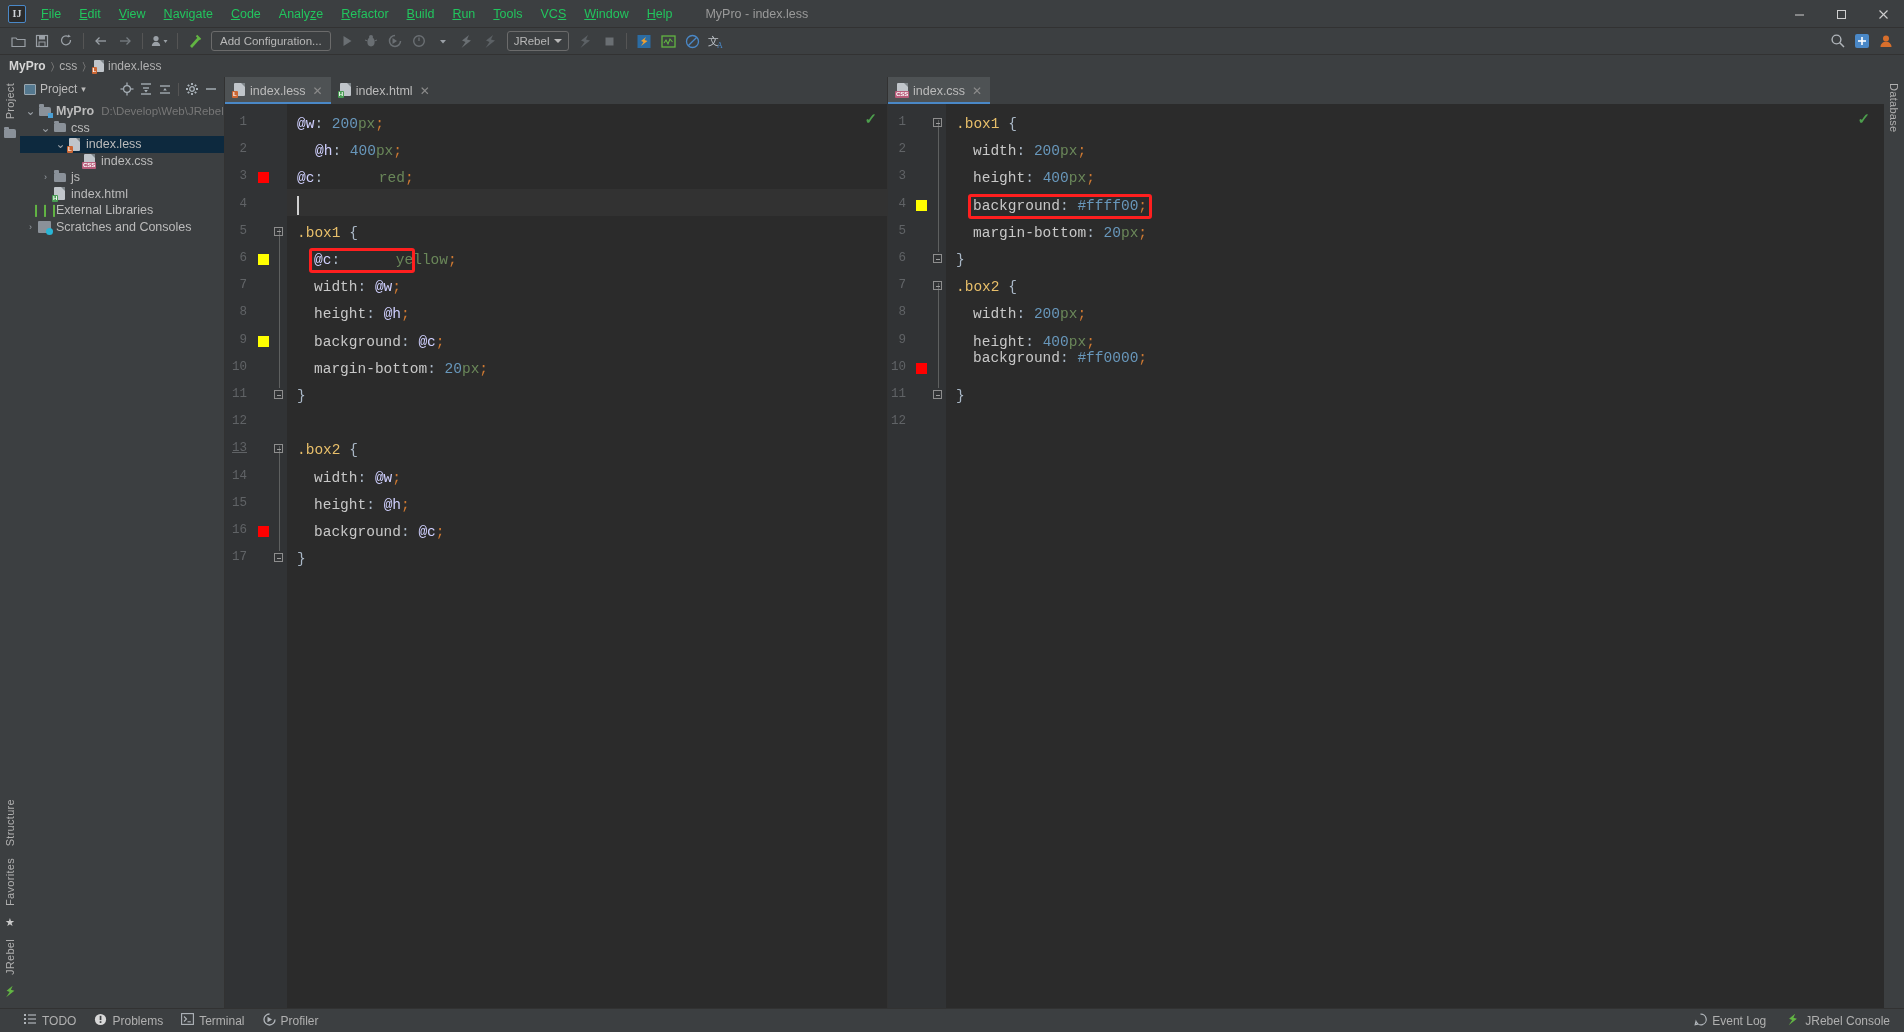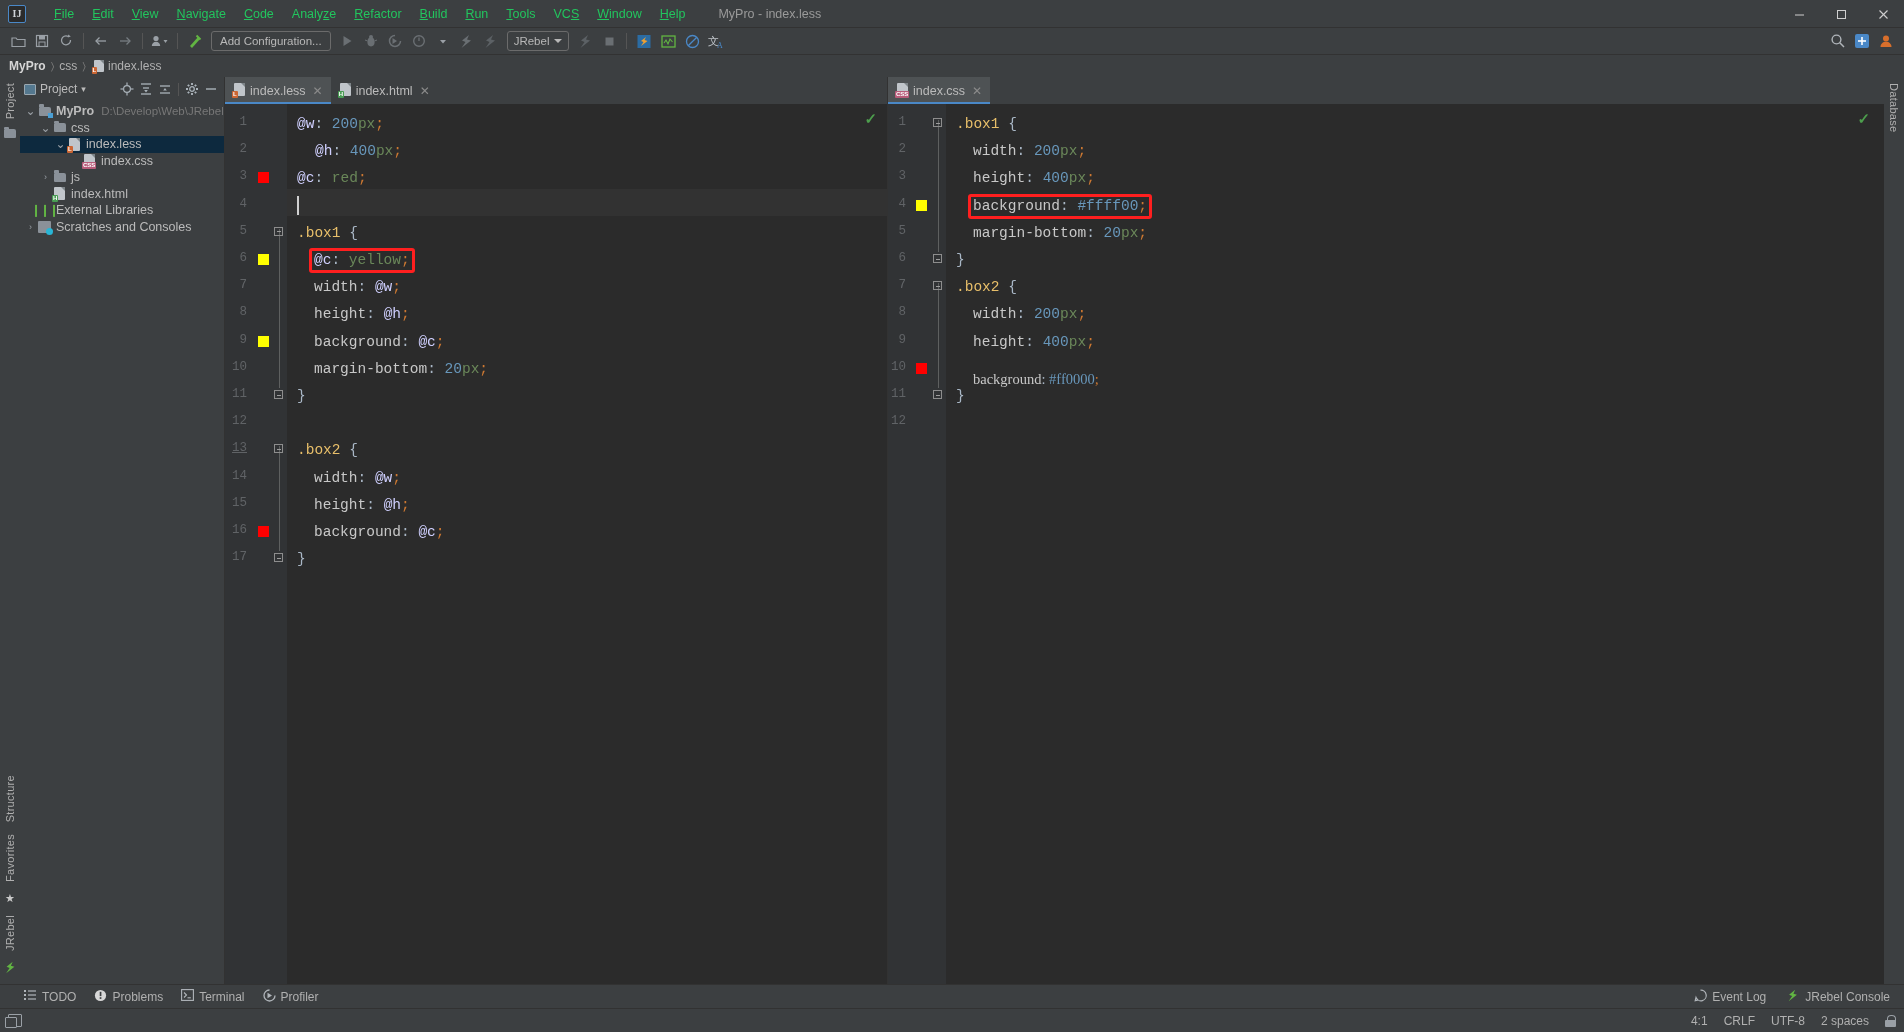--- a/index.html
+++ b/index.html
@@ -11,21 +11,21 @@
     overflow: hidden;
   }
   .app { position: relative; width: 1904px; height: 1032px; display: flex; flex-direction: column; }
 
   
   .titlebar {
     height: 28px; background: #3c3f41; display: flex; align-items: center;
     border-bottom: 1px solid #323232; flex: none; position: relative;
   }
   .ij-logo {
-    width: 18px; height: 18px; margin: 0 19px 0 8px; flex: none;
+    width: 18px; height: 18px; margin: 0 6px 0 8px; flex: none;
     border: 1px solid #4a88c7; background: #2b2b2b; border-radius: 2px;
     color: #cfd2d6; font-size: 10px; font-weight: bold;
     display: flex; align-items: center; justify-content: center;
     font-family: "Liberation Serif", serif;
   }
   .menu { display: flex; align-items: center; height: 100%; }
   .menu-item {
     padding: 0 9px; font-size: 12.5px; color: #22c55e; line-height: 28px; cursor: default;
   }
   .menu-item .u { text-decoration: underline; }
@@ -148,21 +148,21 @@
   }
   .cl { position: absolute; left: 10px; white-space: pre; }
   .curline-bg { position: absolute; left: 0; right: 0; height: 27px; background: #323232; }
   .caret { position: absolute; width: 2px; height: 19px; background: #d0d0d0; }
   .redbox { position: absolute; border: 3px solid #ff1f1f; border-radius: 3px; pointer-events: none; }
   .checkmark { position: absolute; color: #4d9e4d; font-size: 15px; font-weight: bold; }
   .t-at    { color: #d0d0ff; }
   .t-prop  { color: #c8c8c8; }
   .t-num   { color: #6897bb; }
   .t-unit  { color: #6a8759; }
-  .t-kw    { color: #6a8759; }
+  .t-kw    { color: #6a8759; margin-left: 47px; }
   .t-sel   { color: #e8bf6a; }
   .t-punc  { color: #cc7832; }
   .t-brace { color: #a9b7c6; }
   .t-hex   { color: #6897bb; }
   .t-plain { color: #a9b7c6; }
 
   
   .toolwin-bar {
     height: 24px; background: #3c3f41; display: flex; align-items: center;
     border-top: 1px solid #323232; flex: none; padding-left: 24px; gap: 18px;
@@ -656,21 +656,21 @@
           <div class="code" id="code-right">
               <div class="cl" style="top: 7px; left: 10px;"><span class="t-sel">.box1</span><span class="t-brace"> {</span></div>
               <div class="cl" style="top: 34.2px; left: 27px;"><span class="t-prop">width</span><span class="t-plain">: </span><span class="t-num">200</span><span class="t-unit">px</span><span class="t-punc">;</span></div>
               <div class="cl" style="top: 61.4px; left: 27px;"><span class="t-prop">height</span><span class="t-plain">: </span><span class="t-num">400</span><span class="t-unit">px</span><span class="t-punc">;</span></div>
               <div class="cl" style="top: 88.6px; left: 27px;"><span class="t-prop">background</span><span class="t-plain">: </span><span class="t-hex">#ffff00</span><span class="t-punc">;</span></div>
               <div class="cl" style="top: 115.8px; left: 27px;"><span class="t-prop">margin-bottom</span><span class="t-plain">: </span><span class="t-num">20</span><span class="t-unit">px</span><span class="t-punc">;</span></div>
               <div class="cl" style="top: 143px; left: 10px;"><span class="t-brace">}</span></div>
               <div class="cl" style="top: 170.2px; left: 10px;"><span class="t-sel">.box2</span><span class="t-brace"> {</span></div>
               <div class="cl" style="top: 197.4px; left: 27px;"><span class="t-prop">width</span><span class="t-plain">: </span><span class="t-num">200</span><span class="t-unit">px</span><span class="t-punc">;</span></div>
               <div class="cl" style="top: 224.6px; left: 27px;"><span class="t-prop">height</span><span class="t-plain">: </span><span class="t-num">400</span><span class="t-unit">px</span><span class="t-punc">;</span></div>
-              <div class="cl" style="top: 262px; left: 27px; font-family: Liberation Serif, serif;"><span class="t-prop">background</span><span class="t-plain">: </span><span class="t-hex">#ff0000</span><span class="t-punc">;</span></div>
+              <div class="cl" style="top: 241px; left: 27px;"><span class="t-prop">background</span><span class="t-plain">: </span><span class="t-hex">#ff0000</span><span class="t-punc">;</span></div>
               <div class="cl" style="top: 279px; left: 10px;"><span class="t-brace">}</span></div>
               <div class="redbox" style="top: 89.6px; left: 22px; width: 184.4px; height: 25px;"></div>
             </div>
           <div class="checkmark" style="right:14px; top:6px;">✓</div>
         </div>
       </div>
     </div>
 
     <div class="right-rail">
       <div class="rail-top">
@@ -727,23 +727,13 @@
         </div>
         <div class="tw-item">
           <span><svg width="14" height="13" viewBox="0 0 15 15">
               <path d="M10 1 L3 6.5 L6.5 8 L2.5 14 L12 6.5 L8 5.5z" fill="#62b543"></path>
             </svg></span>
           <span>JRebel Console</span>
         </div>
       </div>
     </div>
 
-  <div class="statusbar">
-    <div class="sb-ico"></div>
-    <div class="sb-right">
-      <span>4:1</span>
-      <span>CRLF</span>
-      <span>UTF-8</span>
-      <span>2 spaces</span>
-      <span class="lock"></span>
-    </div>
-  </div>
 </div>
 
 </body></html>

